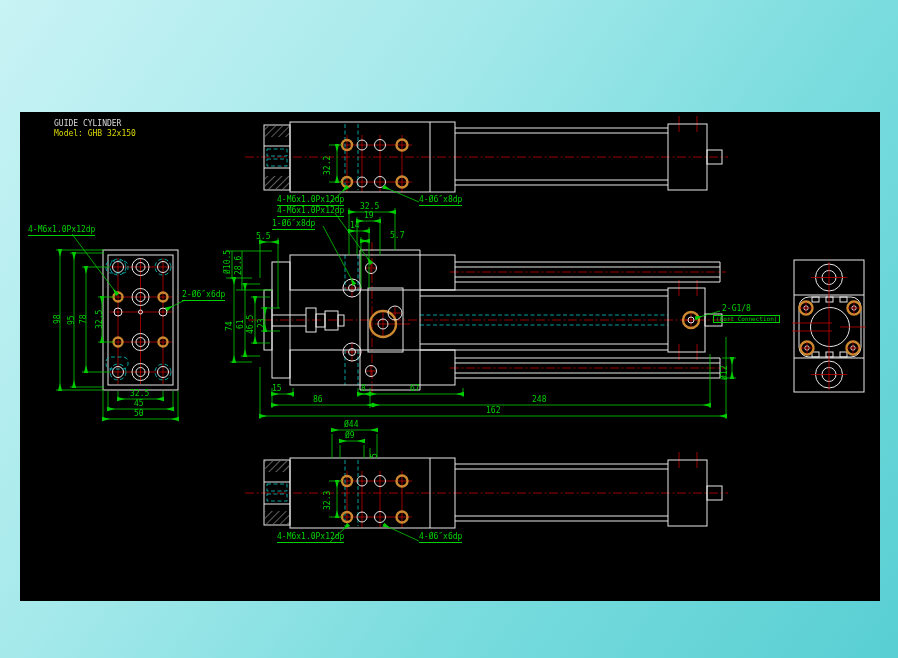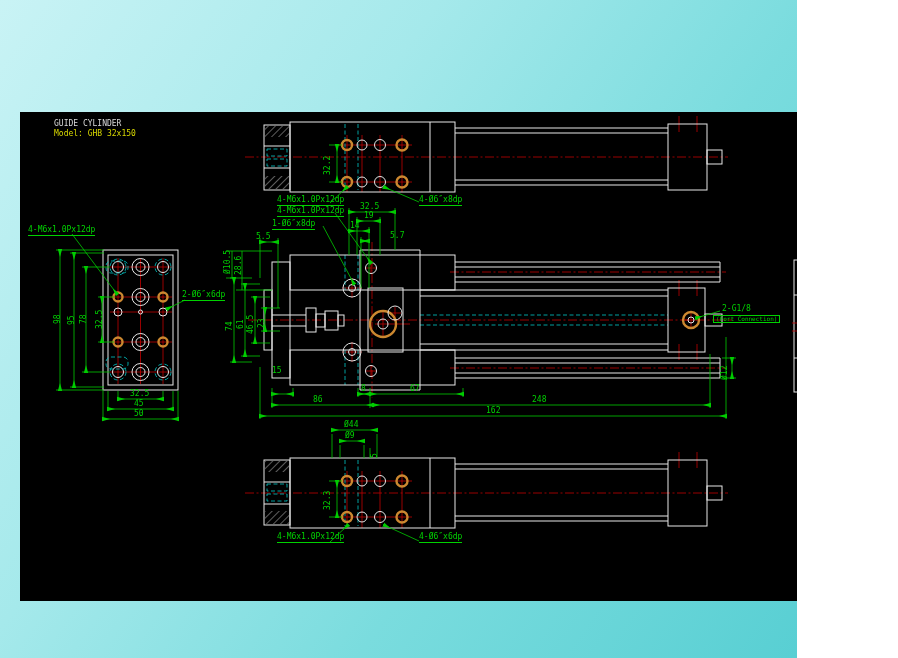--- a/index.html
+++ b/index.html
@@ -1,16 +1,16 @@
 <!DOCTYPE html>
 <html><head>
 <meta charset="utf-8">
 <style>
   html,body{margin:0;padding:0;}
-  .page{position:relative;width:797px;height:658px;overflow:hidden;
+  .page{position:relative;width:898px;height:658px;overflow:hidden;
         background:linear-gradient(125deg,#c9f3f5 0%,#a5e9eb 35%,#7adcde 65%,#58cfd3 100%);
         font-family:"DejaVu Sans Mono",monospace;}
   .canvas{position:absolute;left:20px;top:112px;width:860px;height:489px;background:#000;}
   .canvas svg{position:absolute;left:0;top:0;}
   .lbl{position:absolute;color:#00d200;font:8px "DejaVu Sans Mono",monospace;line-height:1;white-space:nowrap;}
   .u{border-bottom:1px solid #00d200;padding-bottom:1px;}
   .rot{transform:rotate(-90deg);transform-origin:0 0;}
   .boxed{border:1px solid #00d200;font-size:6px;padding:0 2px;}
   .wht{color:#dadada;}
   .yel{color:#d8d800;}
@@ -251,21 +251,21 @@
 
     <span class="lbl rot" style="left:206px;top:219px">74</span>
     <span class="lbl rot" style="left:217px;top:217px">61</span>
     <span class="lbl rot" style="left:227px;top:222px">46.5</span>
     <span class="lbl rot" style="left:238px;top:216px">23</span>
 
     <span class="lbl" style="left:702px;top:193px">2-G1/8</span>
     <span class="lbl boxed" style="left:693px;top:203px">(Port Connection)</span>
     <span class="lbl rot" style="left:701px;top:268px">Ø12</span>
 
-    <span class="lbl" style="left:252px;top:255px">15</span>
+    <span class="lbl" style="left:252px;top:273px">15</span>
     <span class="lbl" style="left:341px;top:273px">8</span>
     <span class="lbl" style="left:390px;top:273px">67</span>
     <span class="lbl" style="left:293px;top:284px">86</span>
     <span class="lbl" style="left:512px;top:284px">248</span>
     <span class="lbl" style="left:466px;top:295px">162</span>
 
     <span class="lbl u" style="left:8px;top:114px">4-M6x1.0Px12dp</span>
     <span class="lbl u" style="left:162px;top:179px">2-Ø6″x6dp</span>
     <span class="lbl rot" style="left:34px;top:212px">98</span>
     <span class="lbl rot" style="left:48px;top:213px">95</span>

